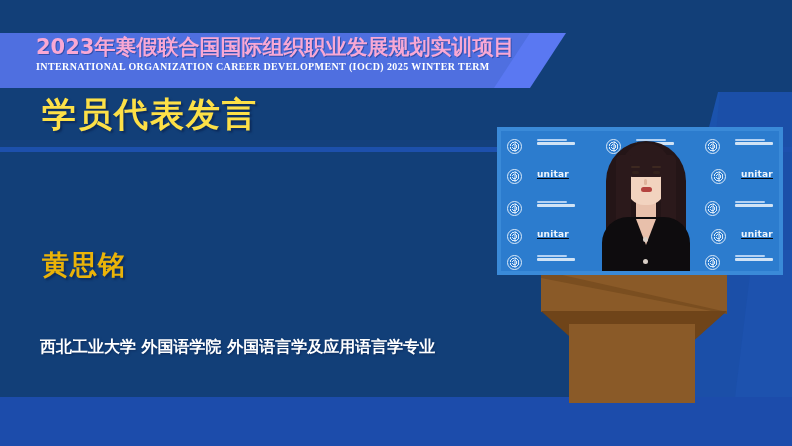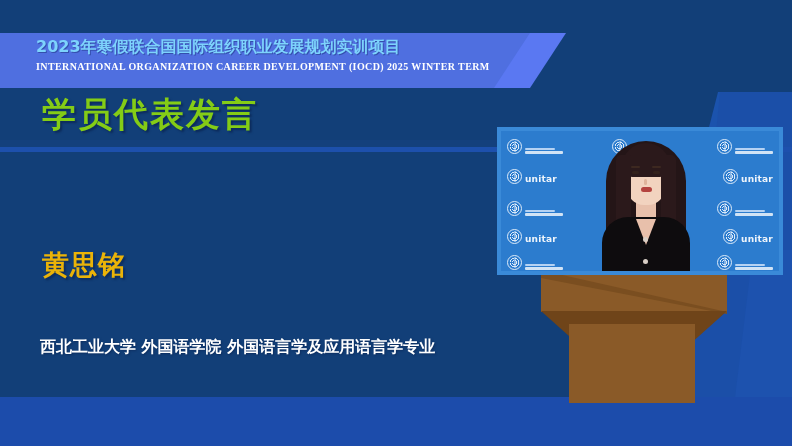--- a/index.html
+++ b/index.html
@@ -80,23 +80,23 @@
     background: #5a78f2;
     clip-path: polygon(60px 0, 96px 0, 60px 55px, 24px 55px);
   }
   .banner-inner {
     position: absolute;
     left: 36px; top: 34px;
     width: 480px;
   }
   .banner-title-cn {
     font-family: "DejaVu Sans", "Liberation Sans", sans-serif;
-    font-size: 16px;
+    font-size: 21px;
     font-weight: bold;
-    color: #7dd3fc;
+    color: #f9a8d4;
     letter-spacing: 0px;
     line-height: 26px;
     white-space: nowrap;
     text-shadow: 1px 1px 0 rgba(20,40,110,.45);
   }
   .banner-title-en {
     font-family: "Liberation Serif", "DejaVu Serif", serif;
     font-size: 10px;
     font-weight: bold;
     color: #ffffff;
@@ -106,21 +106,21 @@
     transform: scaleY(1.02);
   }
 
   
   .section-heading {
     position: absolute;
     left: 42px; top: 93px;
     font-family: "DejaVu Sans", "Liberation Sans", sans-serif;
     font-size: 34px;
     font-weight: bold;
-    color: #84cc16;
+    color: #fde047;
     letter-spacing: 2px;
     line-height: 42px;
     white-space: nowrap;
     text-shadow: 2px 2px 2px rgba(8,28,70,.55);
   }
 
   
   .speaker-name {
     position: absolute;
     left: 42px; top: 248px;
@@ -191,21 +191,21 @@
     background: #2c7cce;
   }
   .logo-row {
     position: absolute;
     left: 0; width: 100%;
     display: flex;
     justify-content: space-between;
     padding: 0 6px;
     box-sizing: border-box;
   }
-  .logo-cell { display: flex; align-items: flex-end; gap: 3px; opacity: .92; }
+  .logo-cell { display: flex; align-items: flex-start; gap: 15px; opacity: .92; text-decoration: underline; }
   .un-emblem {
     width: 13px; height: 13px; border-radius: 50%;
     border: 1px solid #e9f2fb;
     background:
       radial-gradient(circle at 50% 50%, transparent 0 2px, #e9f2fb 2px 2.6px, transparent 2.6px),
       radial-gradient(circle at 50% 50%, transparent 0 4px, #e9f2fb 4px 4.6px, transparent 4.6px);
     position: relative;
     flex: none;
   }
   .un-emblem::after {

